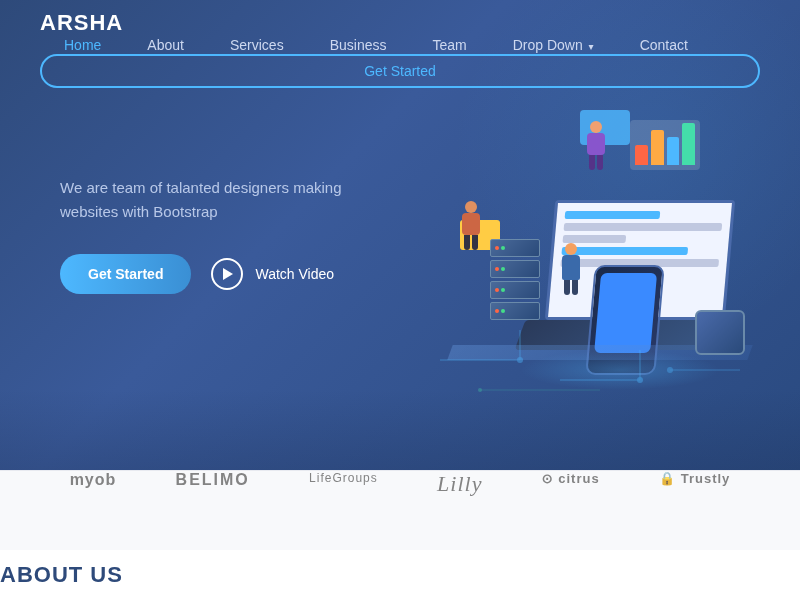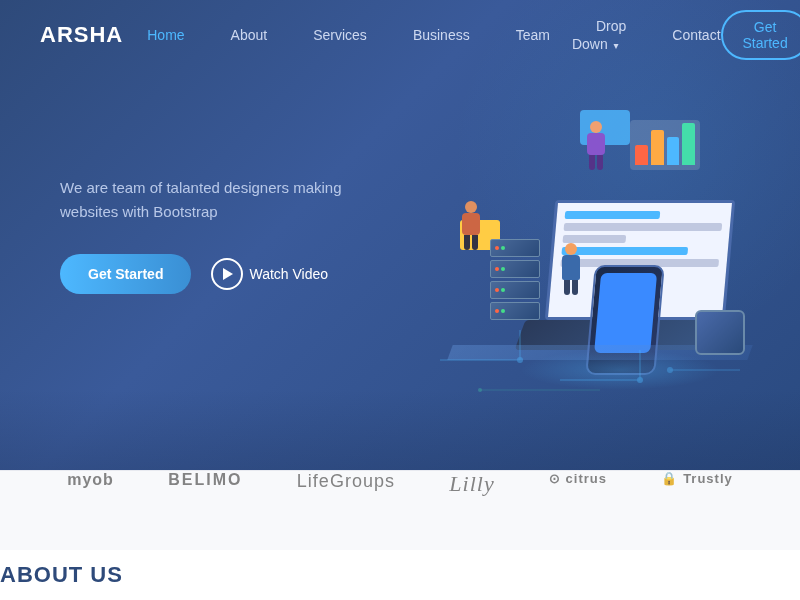--- a/index.html
+++ b/index.html
@@ -3,25 +3,25 @@
   <meta charset="utf-8">
   <style>
     * { margin: 0; padding: 0; box-sizing: border-box; }
     body { font-family: 'Segoe UI', Arial, sans-serif; width: 800px; height: 600px; overflow: hidden; }
 
     
     .navbar {
       position: absolute;
       top: 0; left: 0; right: 0;
       display: flex;
-      align-items: center;
       justify-content: space-between;
       padding: 10px 40px;
       z-index: 10;
       background: transparent;
+      flex-direction: column;
     }
     .nav-logo {
       color: #fff;
       font-size: 22px;
       font-weight: 700;
       letter-spacing: 1px;
     }
     .nav-links {
       display: flex;
       align-items: center;
@@ -91,21 +91,21 @@
       border: none;
       padding: 12px 28px;
       border-radius: 30px;
       font-size: 14px;
       font-weight: 600;
       cursor: pointer;
     }
     .btn-watch-video {
       display: flex;
       align-items: center;
-      gap: 6px;
+      gap: 12px;
       color: #ffffff;
       background: transparent;
       border: none;
       font-size: 14px;
       cursor: pointer;
     }
     .play-icon {
       width: 32px;
       height: 32px;
       border: 2px solid #fff;
@@ -495,21 +495,21 @@
 
       <div style="position:absolute;bottom:95px;right:55px;width:50px;height:45px;background:linear-gradient(135deg,#4a6aaa,#2a4a7a);border-radius:6px;border:2px solid #6a8aaa;"></div>
 
     </div>
   </div>
 </section>
 
 <div class="brands-bar">
   <span class="brand-item">myob</span>
   <span class="brand-item" style="letter-spacing:2px;">BELIMO</span>
-  <span class="brand-item" style="font-weight:400;font-size:18px;">LifeGroups</span>
+  <span class="brand-item" style="font-weight:400;font-size:12px;">LifeGroups</span>
   <span class="brand-item italic" style="font-size:22px;font-weight:400;">Lilly</span>
   <span class="brand-item" style="font-size:13px;">⊙ citrus</span>
   <span class="brand-item" style="font-size:13px;">🔒 Trustly</span>
 </div>
 
 <div class="about-section">
   <h2 class="about-title">ABOUT US</h2>
 </div>
 
 </body></html>

